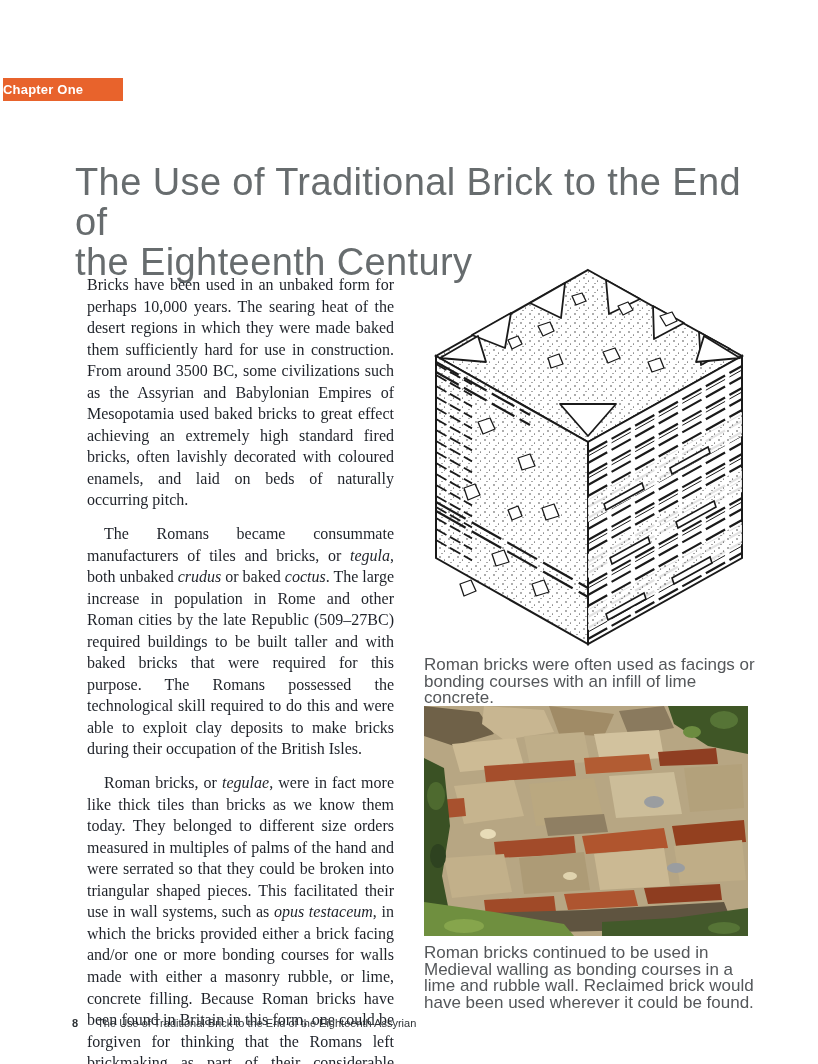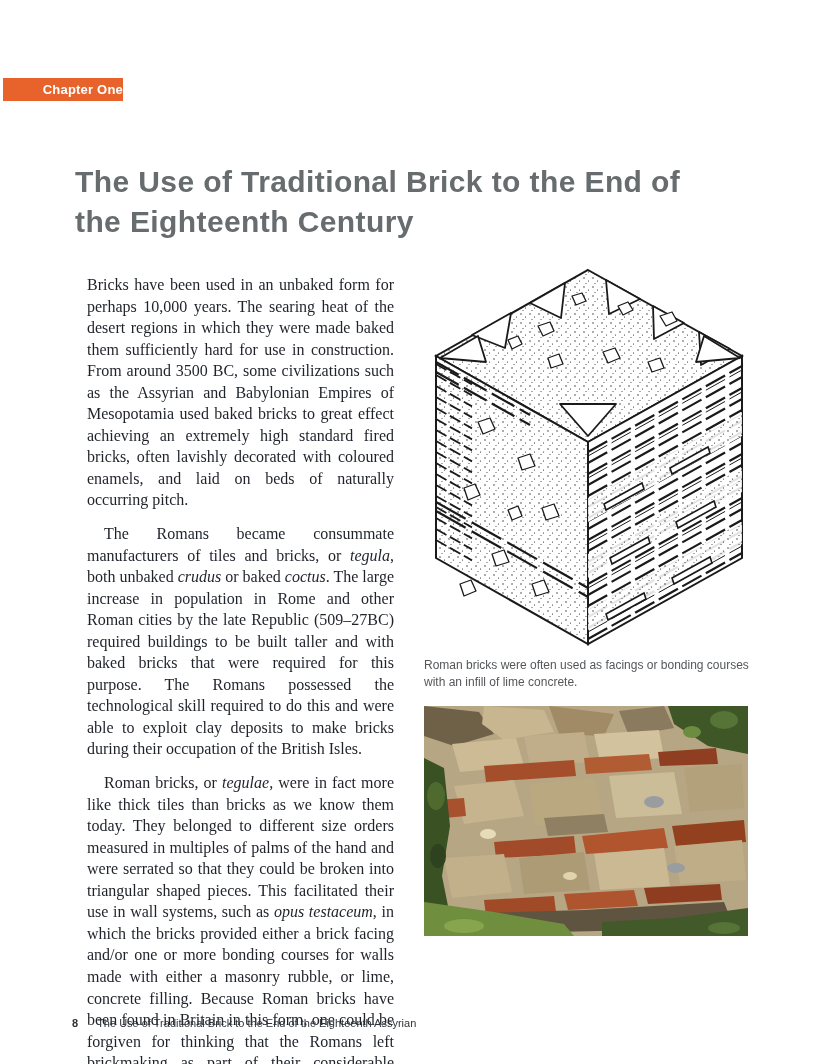--- a/index.html
+++ b/index.html
@@ -1,30 +1,30 @@
 <!DOCTYPE html>
 <html><head>
 <meta charset="utf-8">
 <style>
   html,body{margin:0;padding:0;background:#ffffff;}
   .page{position:relative;width:818px;height:1064px;background:#fff;overflow:hidden;
         font-family:"Liberation Sans",sans-serif;}
   .chapter-tab{position:absolute;left:3px;top:78px;width:120px;height:23px;
         background:#E8632C;color:#fff;font-weight:bold;font-size:13px;
-        display:flex;align-items:center;justify-content:flex-end;letter-spacing:.2px;}
+        display:flex;align-items:center;justify-content:flex-start;letter-spacing:.2px;}
   .title{position:absolute;left:75px;top:162px;width:690px;color:#676C6E;
-        font-size:30px;line-height:40px;letter-spacing:.4px;font-weight:700;}
+        font-size:38px;line-height:40px;letter-spacing:.4px;font-weight:400;}
   .body-col{position:absolute;left:75px;top:262px;width:331px;
         font-family:"Liberation Serif",serif;font-size:16px;line-height:21.55px;
         color:#1E2229;text-align:justify;}
   .body-col p{margin:12px;}
   .body-col p + p{text-indent:17px;}
   .body-col em{}
   .fig-draw{position:absolute;left:420px;top:258px;width:338px;height:392px;}
-  .caption{font-size:12px;line-height:16.5px;color:#54575A;}
+  .caption{font-size:17px;line-height:16.5px;color:#54575A;}
   .cap1{position:absolute;left:424px;top:657px;width:332px;}
   .cap2{position:absolute;left:424px;top:945px;width:330px;}
   .photo{position:absolute;left:424px;top:706px;width:324px;height:230px;}
   .footer{position:absolute;left:72px;top:1017px;display:flex;align-items:baseline;
         font-size:11px;color:#2F3437;}
   .footer .pagenum{font-weight:bold;margin-right:19px;}
   svg{display:block;}
 </style>
 </head>
 <body>
@@ -215,19 +215,20 @@
       <polygon points="244,0 324,0 324,48 284,40 250,18" fill="#3F5626"></polygon>
       <ellipse cx="300" cy="14" rx="14" ry="9" fill="#567436"></ellipse>
       <ellipse cx="268" cy="26" rx="9" ry="6" fill="#6C8C40"></ellipse>
       <polygon points="0,196 70,206 140,218 150,230 0,230" fill="#6F8F3F"></polygon>
       <ellipse cx="40" cy="220" rx="20" ry="7" fill="#86A54C"></ellipse>
       <polygon points="178,216 250,212 324,202 324,230 178,230" fill="#42592A"></polygon>
       <ellipse cx="300" cy="222" rx="16" ry="6" fill="#567436"></ellipse>
     </svg>
   </div>
 
+  <div class="caption cap2">Roman bricks continued to be used in Medieval walling as bonding courses in a lime and rubble wall. Reclaimed brick would have been used wherever it could be found.</div>
 
   <div class="footer">
     <span class="pagenum">8</span>
     <span>The Use of Traditional Brick to the End of the Eighteenth Assyrian</span>
   </div>
 
 </div>
 
 </body></html>

